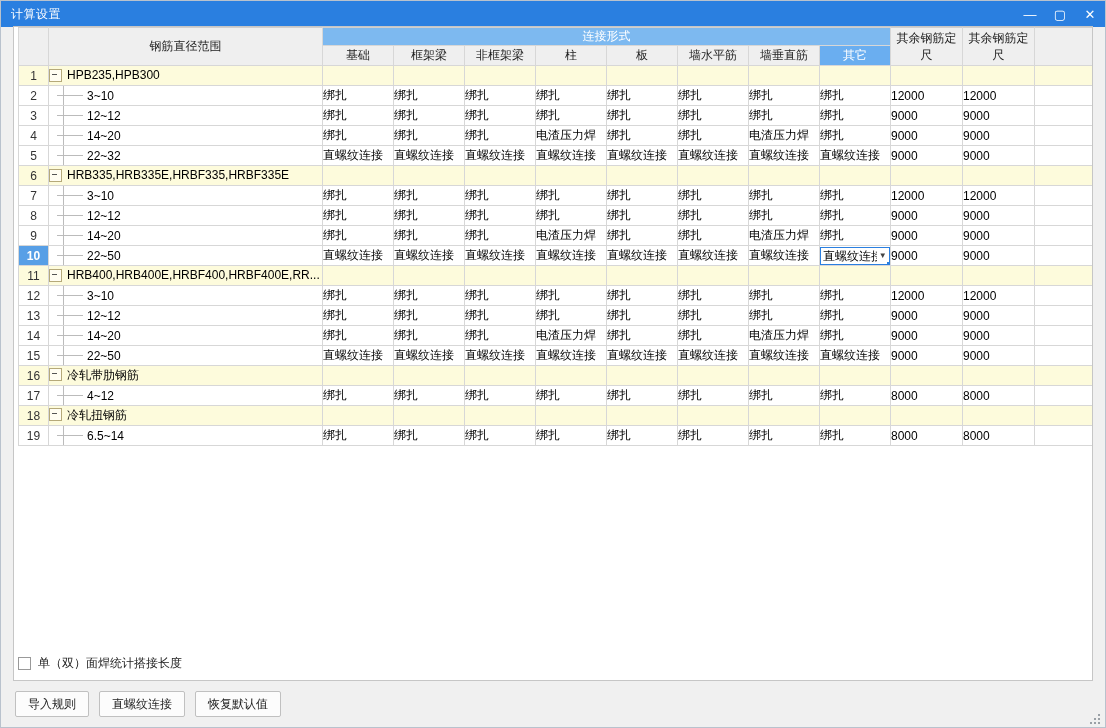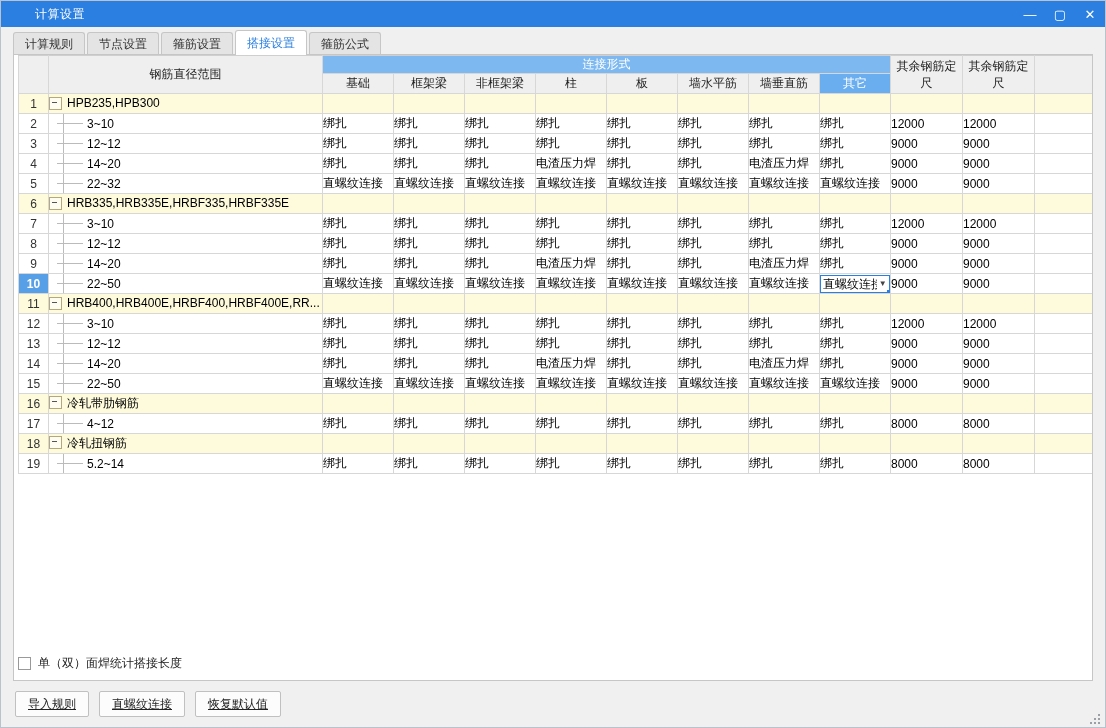--- a/index.html
+++ b/index.html
@@ -6,21 +6,21 @@
   body{
     width:1106px;height:728px;overflow:hidden;
     font-family:"Liberation Sans","DejaVu Sans",sans-serif;
     font-size:12px;color:#000;background:#eceef0;
   }
   .window{width:1106px;height:728px;position:relative;background:#f0f0f0;
           border:1px solid #b9c2cd;box-sizing:border-box;display:flex;flex-direction:column;}
   
   .titlebar{height:26px;background:#2a7fe0;display:flex;align-items:center;
             flex:0 0 auto;position:relative;}
-  .titlebar .title{color:#fff;font-size:12px;padding-left:10px;letter-spacing:.5px;margin-left:24px;}
+  .titlebar .title{color:#fff;font-size:12px;padding-left:10px;letter-spacing:.5px;}
   .winbtns{position:absolute;right:0;top:0;height:26px;display:flex;}
   .winbtn{width:30px;height:26px;display:flex;align-items:center;justify-content:center;
           color:#fff;font-size:13px;line-height:1;cursor:default;}
   
   .tabstrip{height:28px;background:#f0f0f0;display:flex;align-items:flex-end;
             padding:4px 0 0 12px;flex:0 0 auto;position:relative;box-sizing:border-box;}
   .tab{height:23px;line-height:23px;padding:0 11px;font-size:12px;color:#333;
        background:#e4e4e4;border:1px solid #c6c6c6;border-bottom:none;
        border-radius:3px 3px 0 0;margin-right:2px;box-sizing:border-box;cursor:default;}
   .tab.active{background:#fff;color:#2a7fe0;height:25px;line-height:25px;
@@ -79,45 +79,38 @@
   
   .footer-check{flex:0 0 auto;height:34px;display:flex;align-items:center;padding-left:4px;
                 background:#fff;border-top:1px solid transparent;}
   .cbox{width:13px;height:13px;border:1px solid #999;background:#fff;display:inline-block;
         margin-right:7px;box-sizing:border-box;}
   .cblabel{font-size:12px;color:#222;}
   
   .btnbar{flex:0 0 auto;height:46px;display:flex;align-items:center;padding-left:14px;gap:10px;}
   .btn{min-width:74px;height:26px;line-height:24px;padding:0 12px;background:#fcfcfc;
        border:1px solid #c0c0c0;border-radius:2px;font-size:12px;color:#222;text-align:center;
-       box-sizing:border-box;cursor:default;text-decoration:underline;}
+       box-sizing:border-box;cursor:default;}
   .grip{position:absolute;right:3px;bottom:3px;width:12px;height:12px;}
   .grip i{position:absolute;width:2px;height:2px;background:#9aa0a6;}
 </style>
 </head>
 <body>
 
 <div class="window">
 
   <div class="titlebar">
     <span class="title">计算设置</span>
     <div class="winbtns">
       <div class="winbtn">—</div>
       <div class="winbtn">▢</div>
       <div class="winbtn close">✕</div>
     </div>
   </div>
 
-  <div class="tabstrip">
-    <div class="tab">计算规则</div>
-    <div class="tab">节点设置</div>
-    <div class="tab">箍筋设置</div>
-    <div class="tab active">搭接设置</div>
-    <div class="tab">箍筋公式</div>
-  </div>
 
   <div class="panel">
 
     <div class="gridwrap">
       <table class="grid">
         <colgroup>
           <col style="width:30px">
             <col style="width:274px">
           <col style="width:71px">
             <col style="width:71px">
@@ -422,21 +415,21 @@
               <td class="blankcell"></td>
               <td class="blankcell"></td>
               <td class="blankcell"></td>
               <td class="blankcell"></td>
               <td class="blankcell"></td>
               <td class="blankcell"></td>
               <td class="filler"></td>
             </tr>
             <tr class="leaf">
               <td class="rownum">19</td>
-              <td class="namecell"><span class="vline"></span><span class="tdash"></span><span class="gname">5.2~14</span></td>
+              <td class="namecell"><span class="vline"></span><span class="tdash"></span><span class="gname">6.5~14</span></td>
               <td class="datacell">绑扎</td>
               <td class="datacell">绑扎</td>
               <td class="datacell">绑扎</td>
               <td class="datacell">绑扎</td>
               <td class="datacell">绑扎</td>
               <td class="datacell">绑扎</td>
               <td class="datacell">绑扎</td>
               <td class="datacell">绑扎</td>
               <td class="datacell">8000</td>
               <td class="datacell">8000</td>

